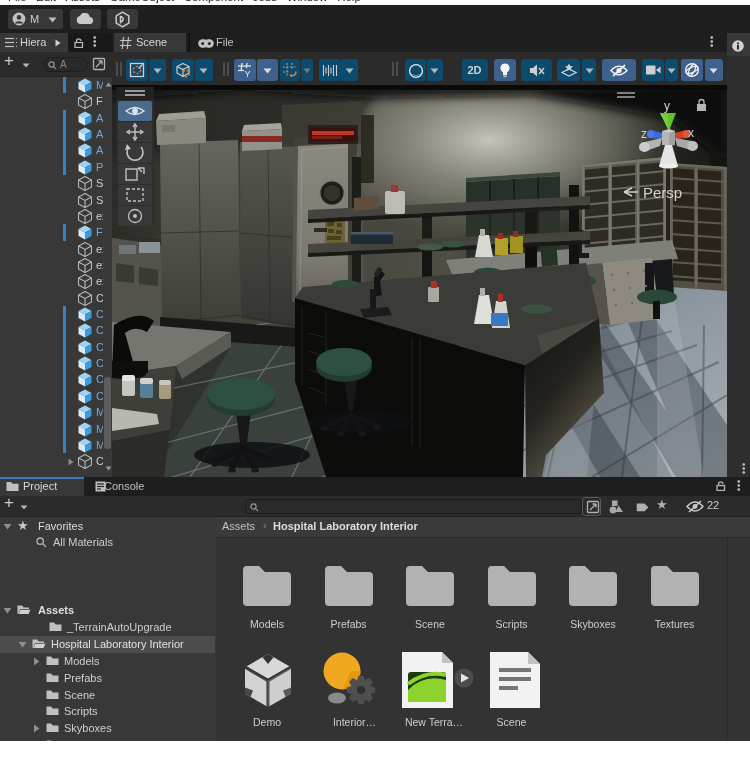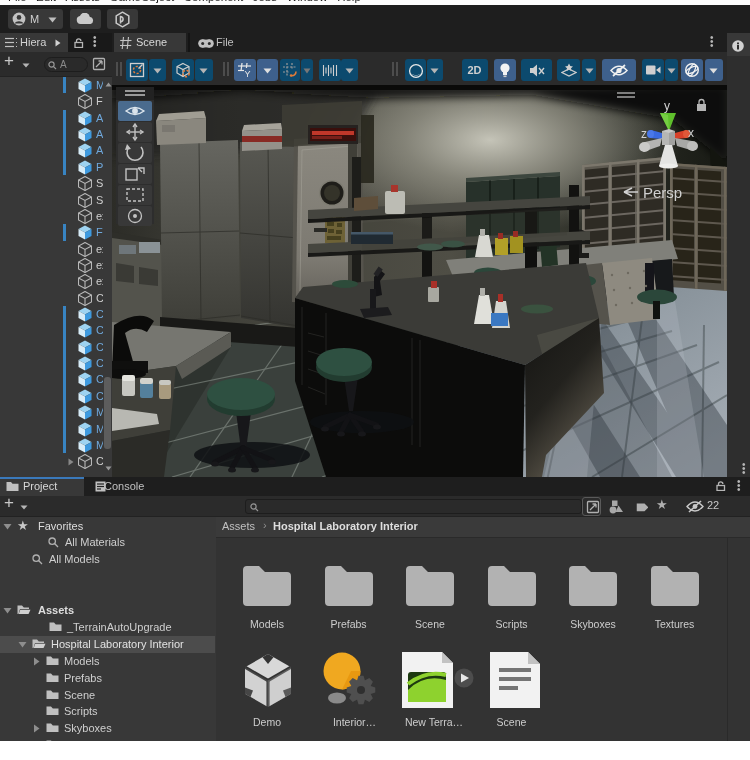--- a/index.html
+++ b/index.html
@@ -960,31 +960,25 @@
             </g>
         </defs>
       </svg>
       <div class="trow" style="left:0;top:0.5px;width:215px;">
         <svg class="el" style="left:3px;top:5px;" width="9" height="7">
             <use href="#ptd"></use>
           </svg>
         <span class="el" style="left:17px;top:0px;color:#c8c8c8;font-size:13px;">★</span>
         <span class="el" style="left:38px;top:2px;font-weight:normal;color:#dedede;">Favorites</span>
       </div>
-      <div class="trow" style="left:16px;top:17.4px;width:215px;">
+      <div class="trow" style="left:4px;top:17.4px;width:215px;">
         <svg class="el" style="left:32px;top:3px;" width="11" height="11">
             <use href="#srch"></use>
           </svg>
         <span class="el" style="left:49px;top:2px;">All Materials</span>
-      </div>
-      <div class="trow" style="left:0;top:34.3px;width:215px;">
-        <svg class="el" style="left:32px;top:3px;" width="11" height="11">
-            <use href="#srch"></use>
-          </svg>
-        <span class="el" style="left:49px;top:2px;">All Models</span>
       </div>
       <div class="trow" style="left:0;top:85px;width:215px;">
         <svg class="el" style="left:3px;top:5px;" width="9" height="7">
             <use href="#ptd"></use>
           </svg>
         <svg class="el" style="left:17px;top:1px;" width="14" height="12">
             <use href="#fopen"></use>
           </svg>
         <span class="el" style="left:38px;top:2px;font-weight:bold;color:#dedede;">Assets</span>
       </div>

